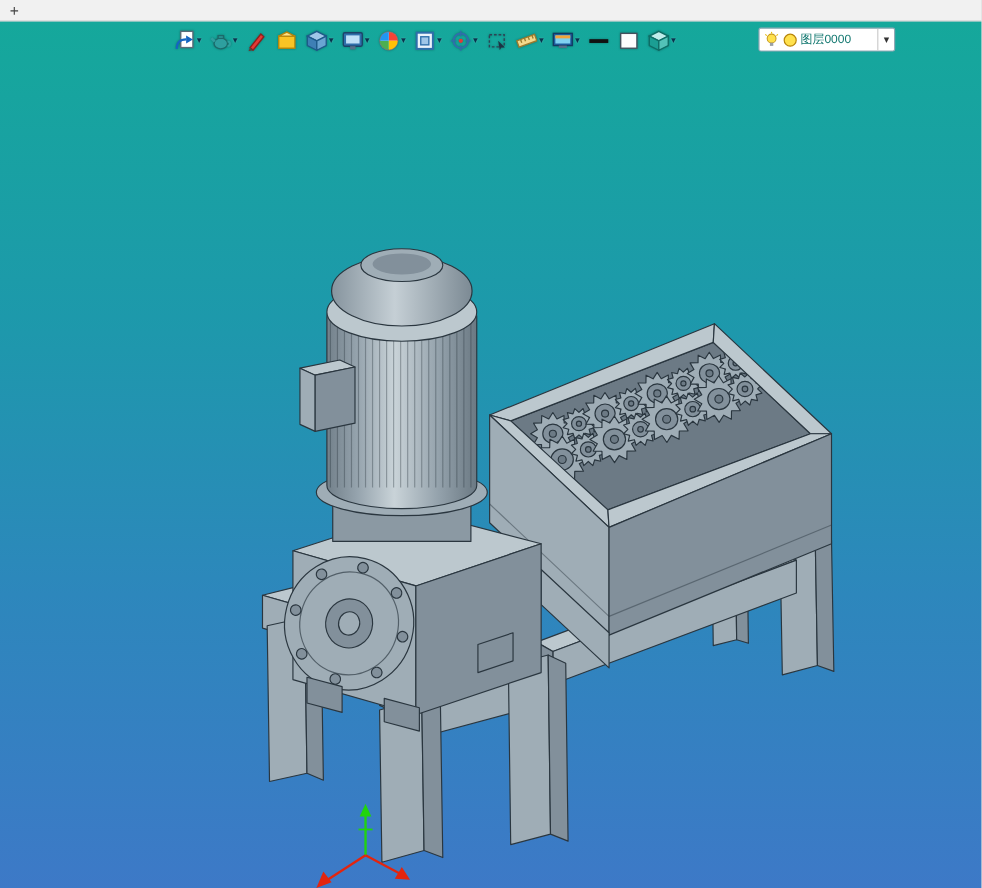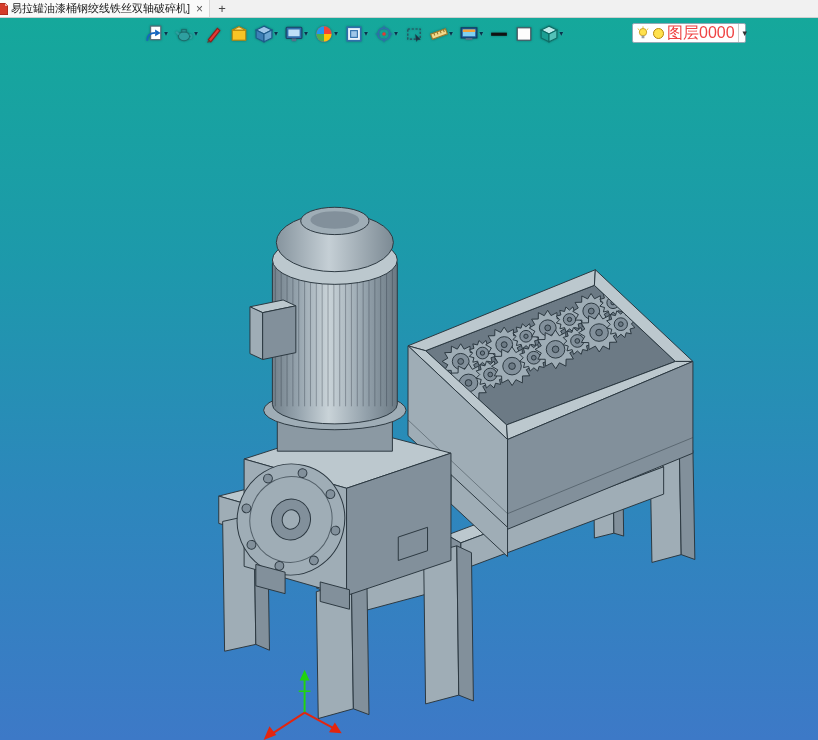--- a/index.html
+++ b/index.html
@@ -28,21 +28,21 @@
   .tb-item{display:flex;align-items:center;gap:1px;cursor:pointer}
   .tb-ic{width:18px;height:18px;filter:drop-shadow(0 0 1px rgba(0,0,0,.3))}
   .tb-arrow{font-size:8px;color:#06354e;line-height:1;text-shadow:0 0 1px rgba(255,255,255,.4)}
 
   
   .layerbox{position:absolute;top:5px;left:632px;width:114px;height:20px;background:#fff;
     border:1px solid #93a9b5;border-radius:2px;display:flex;align-items:center;gap:3px;
     padding:0 2px 0 3px;cursor:pointer}
   .bulb-ic{width:14px;height:14px;flex:0 0 auto}
   .layer-dot{width:11px;height:11px;border-radius:50%;background:#ffe14d;border:1px solid #b8860b;flex:0 0 auto}
-  .layer-label{font-size:16px;color:#ef4444;flex:1;white-space:nowrap}
+  .layer-label{font-size:10px;color:#0f766e;flex:1;white-space:nowrap}
   .layer-arrow{font-size:9px;color:#333;border-left:1px solid #ccc;padding:0 2px 0 4px;
     align-self:stretch;display:flex;align-items:center}
 
   
   #model .st{stroke:var(--edge);stroke-width:1;stroke-linejoin:round}
   #model .fL{fill:var(--mL)} #model .fM{fill:var(--mM)}
   #model .fD{fill:var(--mD)} #model .fS{fill:var(--mS)}
   .hiddensvg{position:absolute;width:0;height:0;overflow:hidden}
 </style>
 </head>
@@ -138,28 +138,20 @@
         <line x1="2" y1="3" x2="3.4" y2="4.2"></line>
           <line x1="14" y1="3" x2="12.6" y2="4.2"></line>
         </g>
     </symbol>
   </defs>
 </svg>
 
 <div class="stage">
 
   <div class="tabbar">
-    <div class="tab">
-      <svg class="tab-doc-icon" viewBox="0 0 10 12">
-        <path d="M0,0 L7,0 L10,3 L10,12 L0,12 Z" fill="#d43b2a" stroke="#8c1f13"></path>
-        <path d="M7,0 L7,3 L10,3 Z" fill="#f5b3a9"></path>
-      </svg>
-      <span class="tab-title">易拉罐油漆桶钢绞线铁丝双轴破碎机]</span>
-      <span class="tab-close">×</span>
-    </div>
     <div class="newtab">+</div>
   </div>
 
   <div class="viewport">
 
     <svg id="model" viewBox="0 0 818 740">
       <defs>
         <linearGradient id="mg" x1="0" y1="0" x2="1" y2="0">
           <stop offset="0" stop-color="#72808a"></stop>
             <stop offset=".2" stop-color="#95a3ad"></stop>

